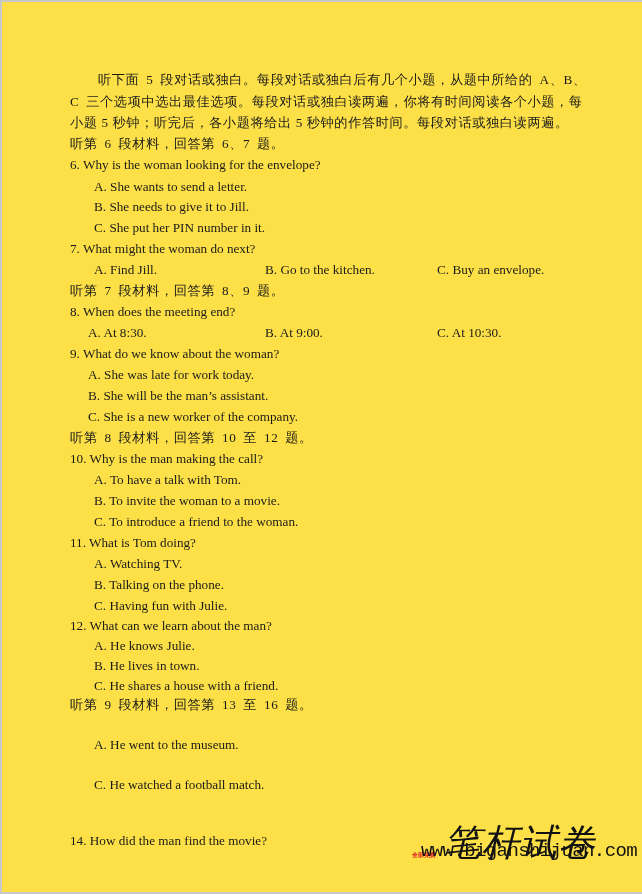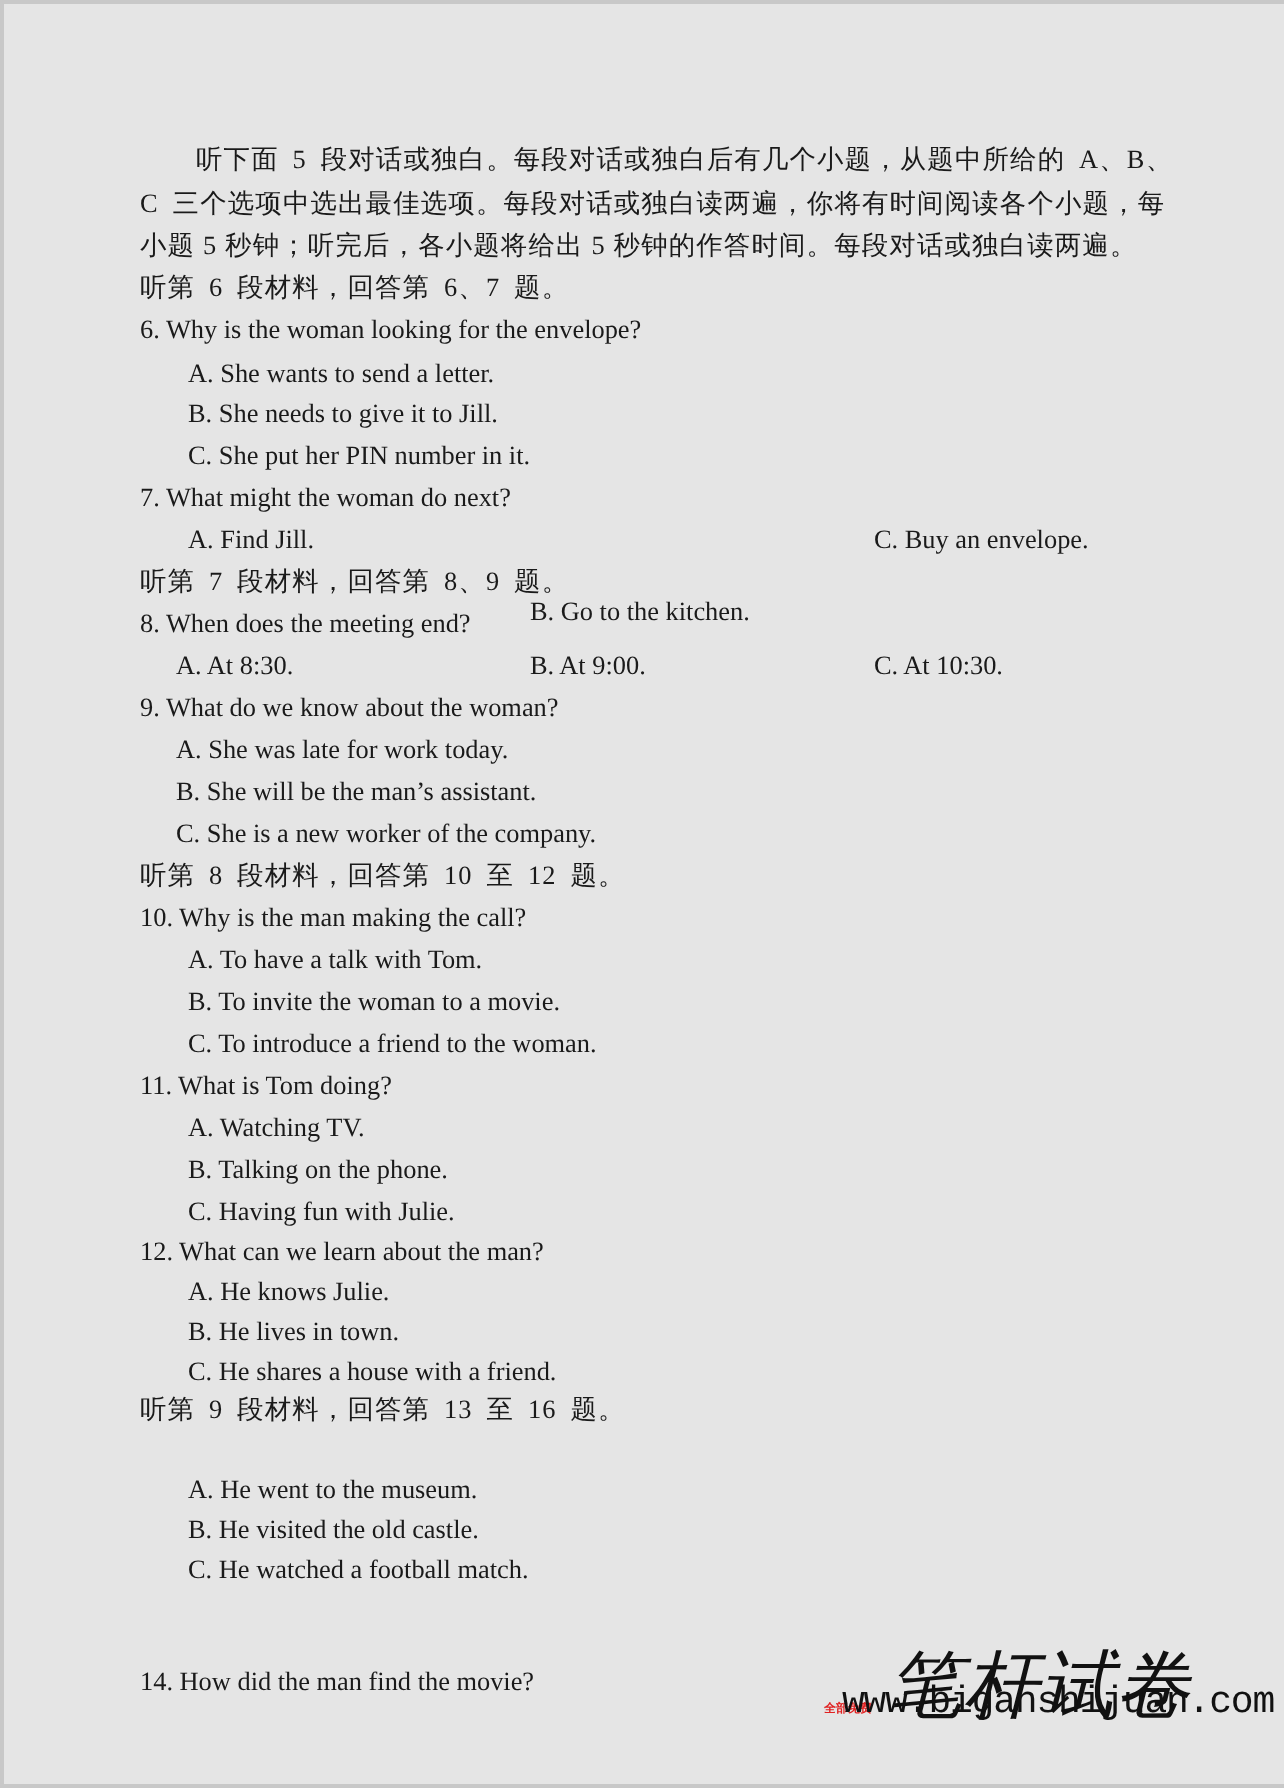--- a/index.html
+++ b/index.html
@@ -1,19 +1,19 @@
 <!DOCTYPE html>
 <html><head>
 <meta charset="utf-8">
 <style>
   html, body { margin: 0; padding: 0; background: #ffffff; }
   body { width: 642px; height: 894px; position: relative; overflow: hidden; }
   .page {
     position: absolute; left: 0; top: 0; width: 642px; height: 894px;
-    background: #e5e5e5;
+    background: #fde047;
     border-top: 2px solid #c8c8c8;
     border-left: 2px solid #c8c8c8;
     border-bottom: 2px solid #c8c8c8;
     box-sizing: border-box;
   }
   .line {
     position: absolute;
     font-family: "Liberation Serif", "DejaVu Serif", serif;
     font-size: 13.2px;
     color: #1a1a1a;
@@ -47,21 +47,21 @@
   <div class="line cjk instr" style="left:68px; top:92px;">C 三个选项中选出最佳选项。每段对话或独白读两遍，你将有时间阅读各个小题，每</div>
   <div class="line cjk" style="left:68px; top:113px;">小题 5 秒钟；听完后，各小题将给出 5 秒钟的作答时间。每段对话或独白读两遍。</div>
 
   <div class="line cjk instr" style="left:68px; top:134px;">听第 6 段材料，回答第 6、7 题。</div>
   <div class="line" style="left:68px; top:155px;">6. Why is the woman looking for the envelope?</div>
   <div class="line" style="left:92px; top:177px;">A. She wants to send a letter.</div>
   <div class="line" style="left:92px; top:197px;">B. She needs to give it to Jill.</div>
   <div class="line" style="left:92px; top:218px;">C. She put her PIN number in it.</div>
   <div class="line" style="left:68px; top:239px;">7. What might the woman do next?</div>
   <div class="line" style="left:92px; top:260px;">A. Find Jill.</div>
-  <div class="line" style="left:263px; top:260px;margin-top:36px;">B. Go to the kitchen.</div>
+  <div class="line" style="left:263px; top:260px;">B. Go to the kitchen.</div>
   <div class="line" style="left:435px; top:260px;">C. Buy an envelope.</div>
 
   <div class="line cjk instr" style="left:68px; top:281px;">听第 7 段材料，回答第 8、9 题。</div>
   <div class="line" style="left:68px; top:302px;">8. When does the meeting end?</div>
   <div class="line" style="left:86px; top:323px;">A. At 8:30.</div>
   <div class="line" style="left:263px; top:323px;">B. At 9:00.</div>
   <div class="line" style="left:435px; top:323px;">C. At 10:30.</div>
   <div class="line" style="left:68px; top:344px;">9. What do we know about the woman?</div>
   <div class="line" style="left:86px; top:386px;">B. She will be the man’s assistant.</div>
   <div class="line" style="left:86px; top:365px;">A. She was late for work today.</div>
@@ -76,21 +76,20 @@
   <div class="line" style="left:92px; top:554px;">A. Watching TV.</div>
   <div class="line" style="left:92px; top:575px;">B. Talking on the phone.</div>
   <div class="line" style="left:92px; top:596px;">C. Having fun with Julie.</div>
   <div class="line" style="left:68px; top:616px;">12. What can we learn about the man?</div>
   <div class="line" style="left:92px; top:636px;">A. He knows Julie.</div>
   <div class="line" style="left:92px; top:656px;">B. He lives in town.</div>
   <div class="line" style="left:92px; top:676px;">C. He shares a house with a friend.</div>
 
   <div class="line cjk instr" style="left:68px; top:695px;">听第 9 段材料，回答第 13 至 16 题。</div>
   <div class="line" style="left:92px; top:735px;">A. He went to the museum.</div>
-  <div class="line" style="left:92px; top:755px;">B. He visited the old castle.</div>
   <div class="line" style="left:92px; top:775px;">C. He watched a football match.</div>
   <div class="line" style="left:68px; top:795px;margin-top:36px;">14. How did the man find the movie?</div>
 
   <div class="logo-free">全部免费</div>
   <div class="logo-cn">笔杆试卷</div>
   <div class="logo-url">www.biganshijuan.com</div>
 
 </div>
 
 </body></html>

